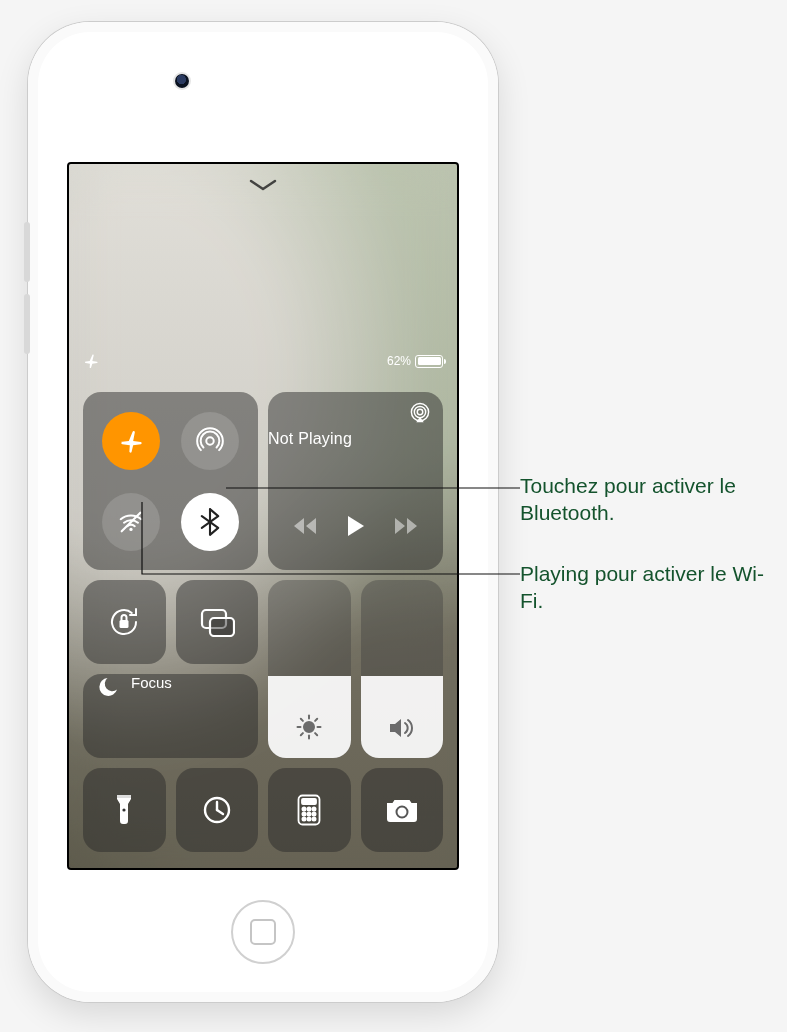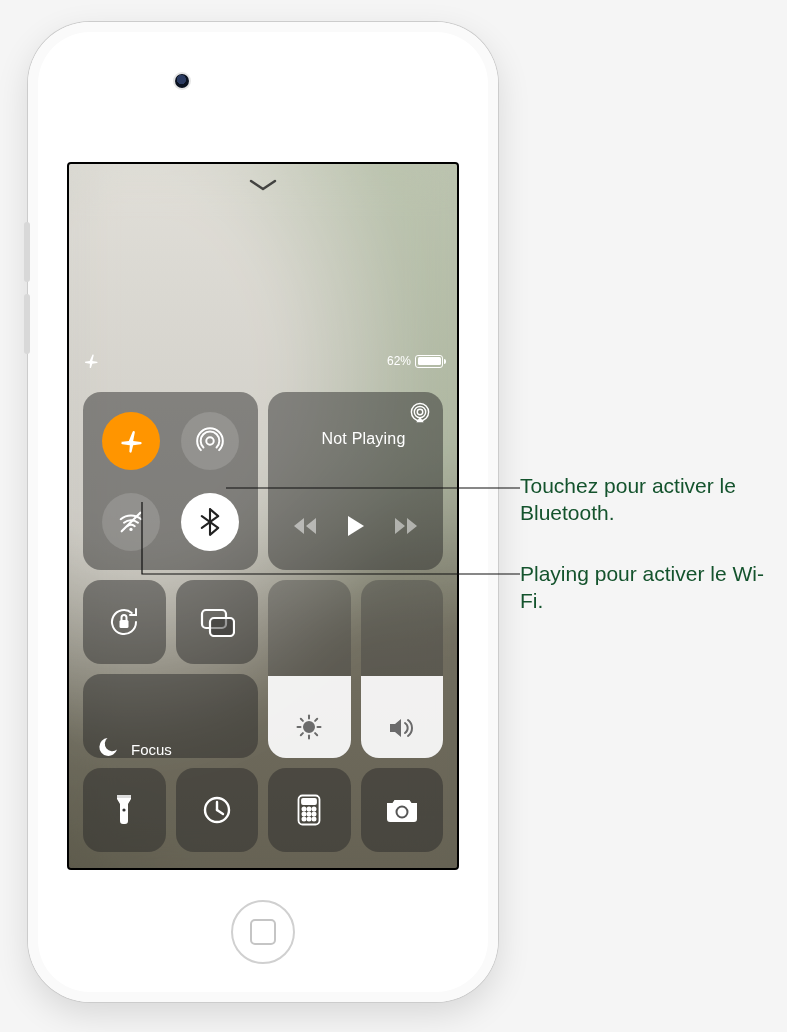--- a/index.html
+++ b/index.html
@@ -182,44 +182,42 @@
     }
     .media .airplay {
       position: absolute;
       top: 10px; right: 12px;
       color: #fff;
     }
     .media .label {
       position: absolute;
       top: 38px;
       width: 100%;
-      text-align: center;
       font-size: 16px;
       font-weight: 400;
       letter-spacing: 0.2px;
-      padding-left: 16px;
     }
     .media .controls {
       position: absolute;
       bottom: 28px;
       width: 100%;
       display: flex;
       justify-content: space-evenly;
       align-items: center;
       color: #fff;
     }
     .media .controls .skip { opacity: 0.5; }
 
     .lock-tile { grid-column: 1; grid-row: 3; }
     .mirror-tile { grid-column: 2; grid-row: 3; }
     .focus-tile {
       grid-column: 1 / span 2;
       grid-row: 4;
       display: flex;
-      align-items: flex-end;
+      align-items: flex-start;
       gap: 10px;
       padding: 0 14px;
     }
     .focus-tile span { font-size: 15px; }
 
     .slider {
       grid-row: 3 / span 2;
       background: rgba(60,60,60,0.38);
       border-radius: 18px;
       position: relative;

